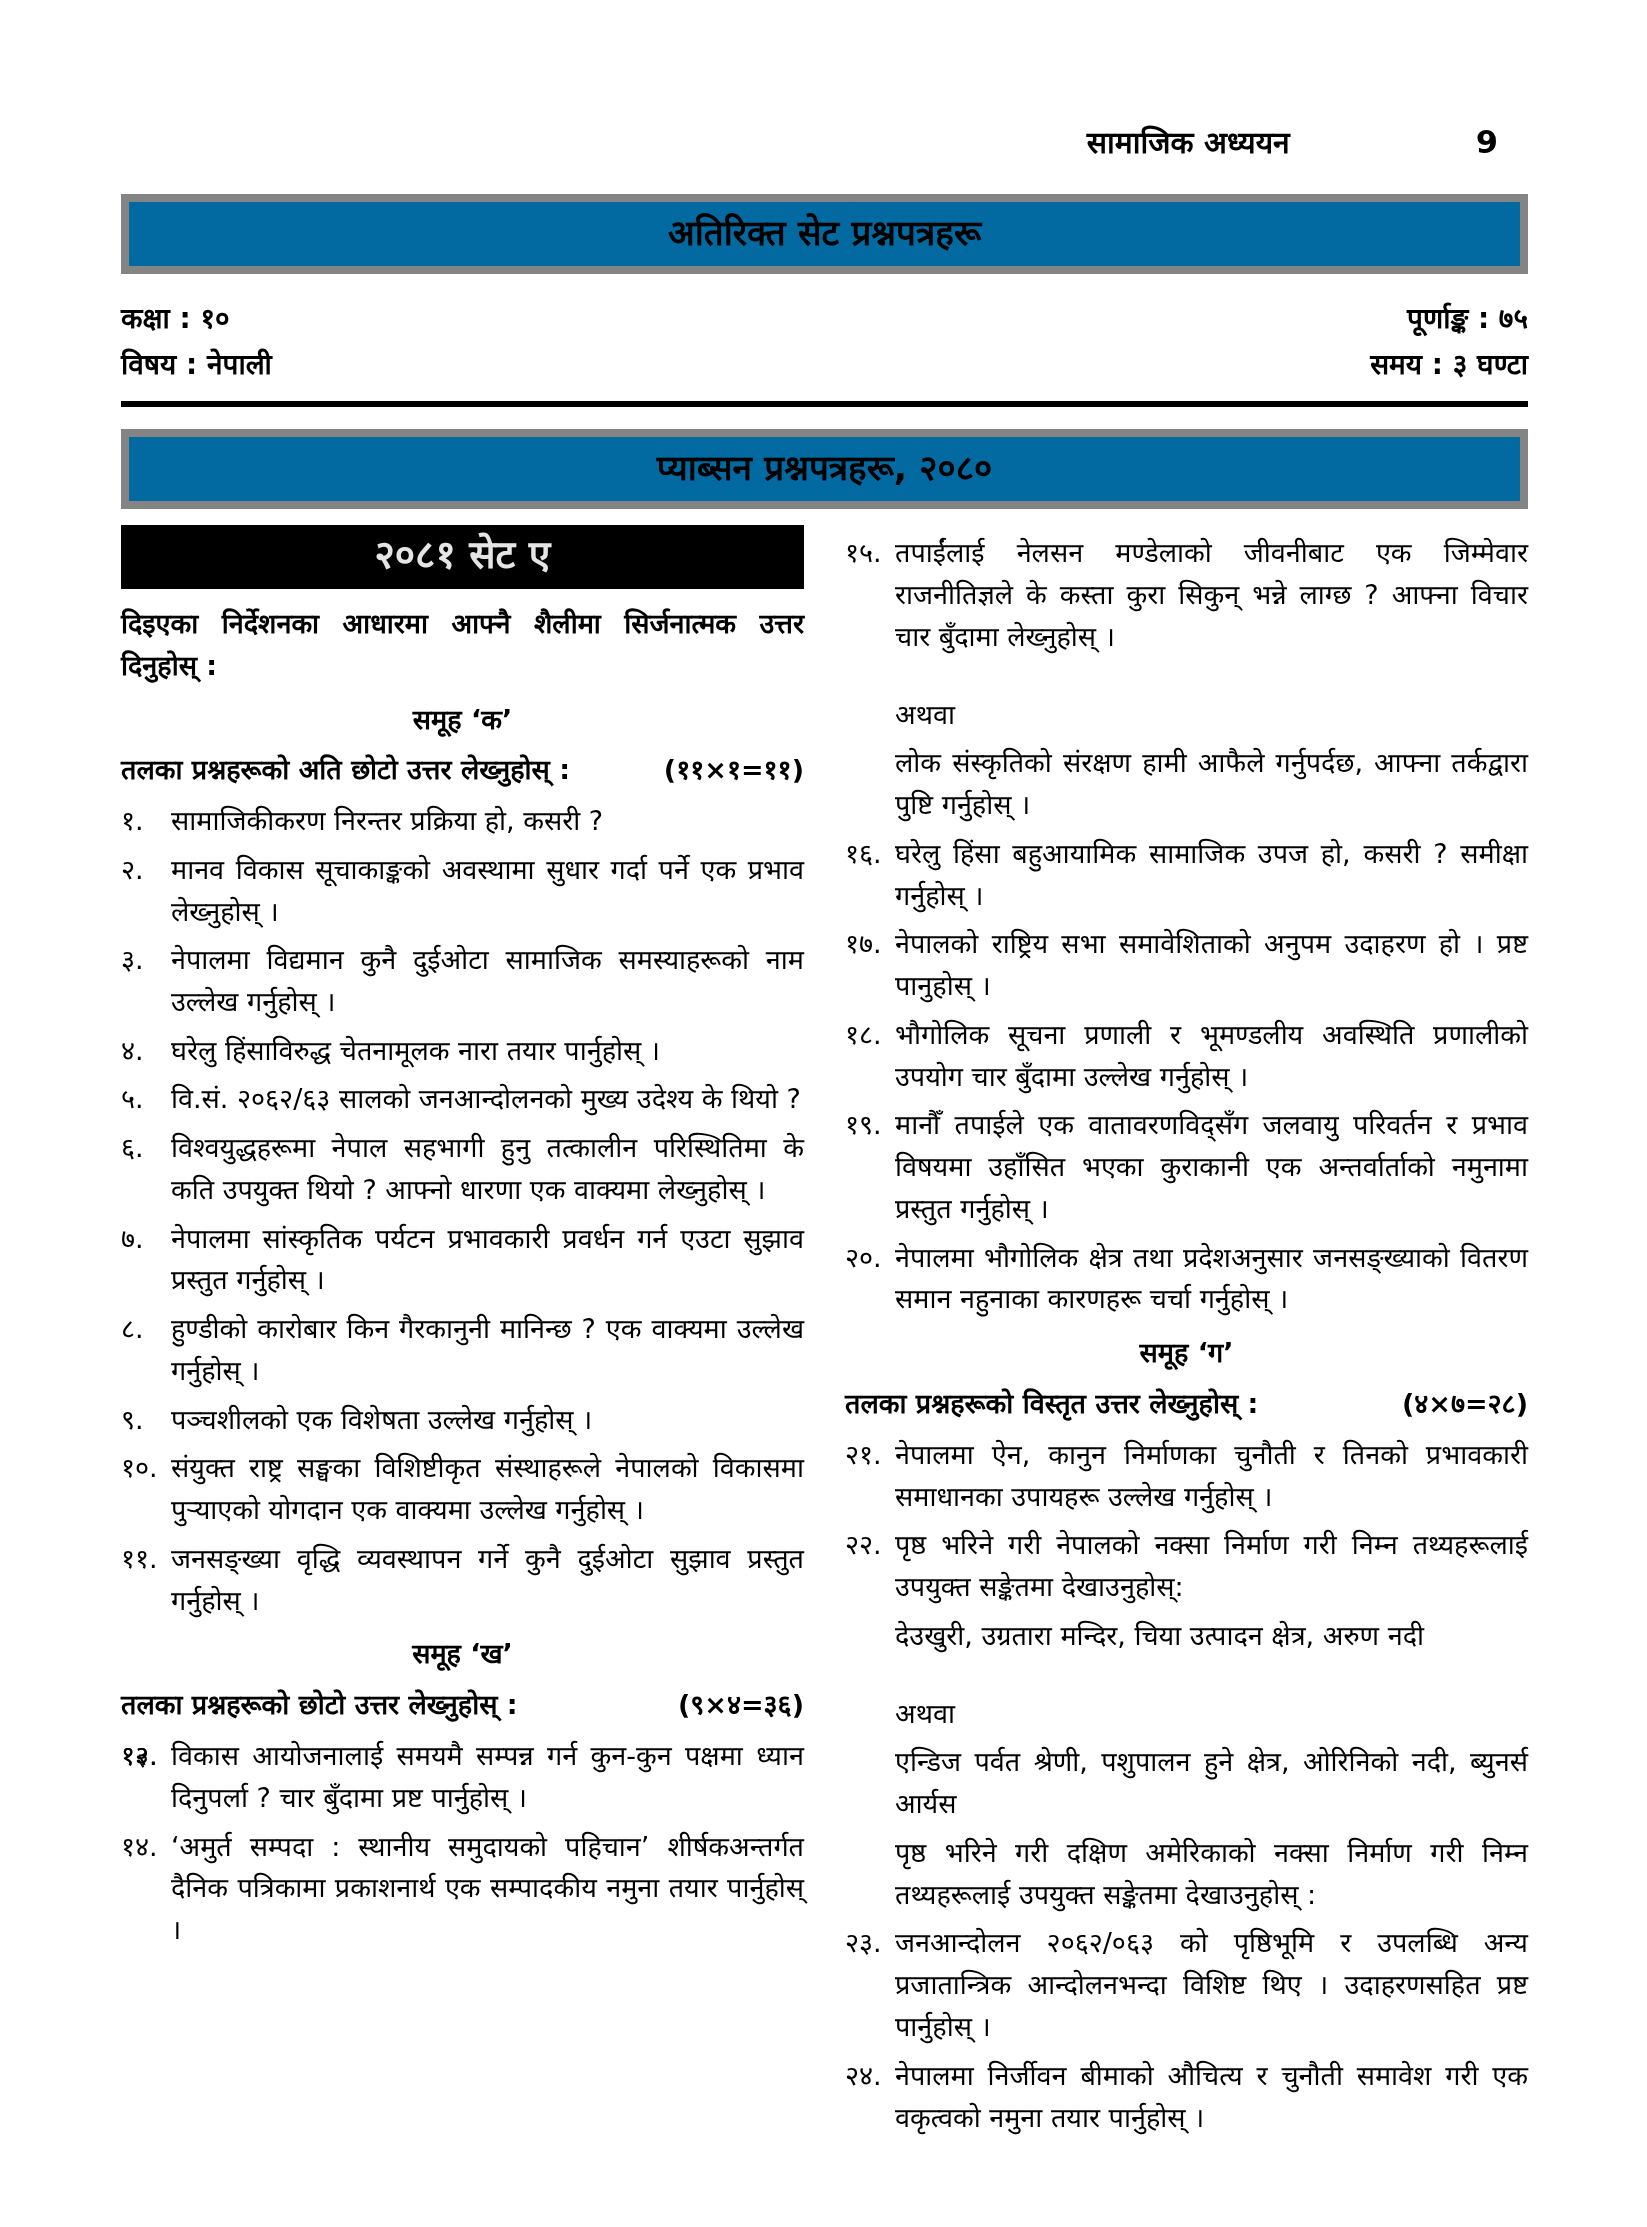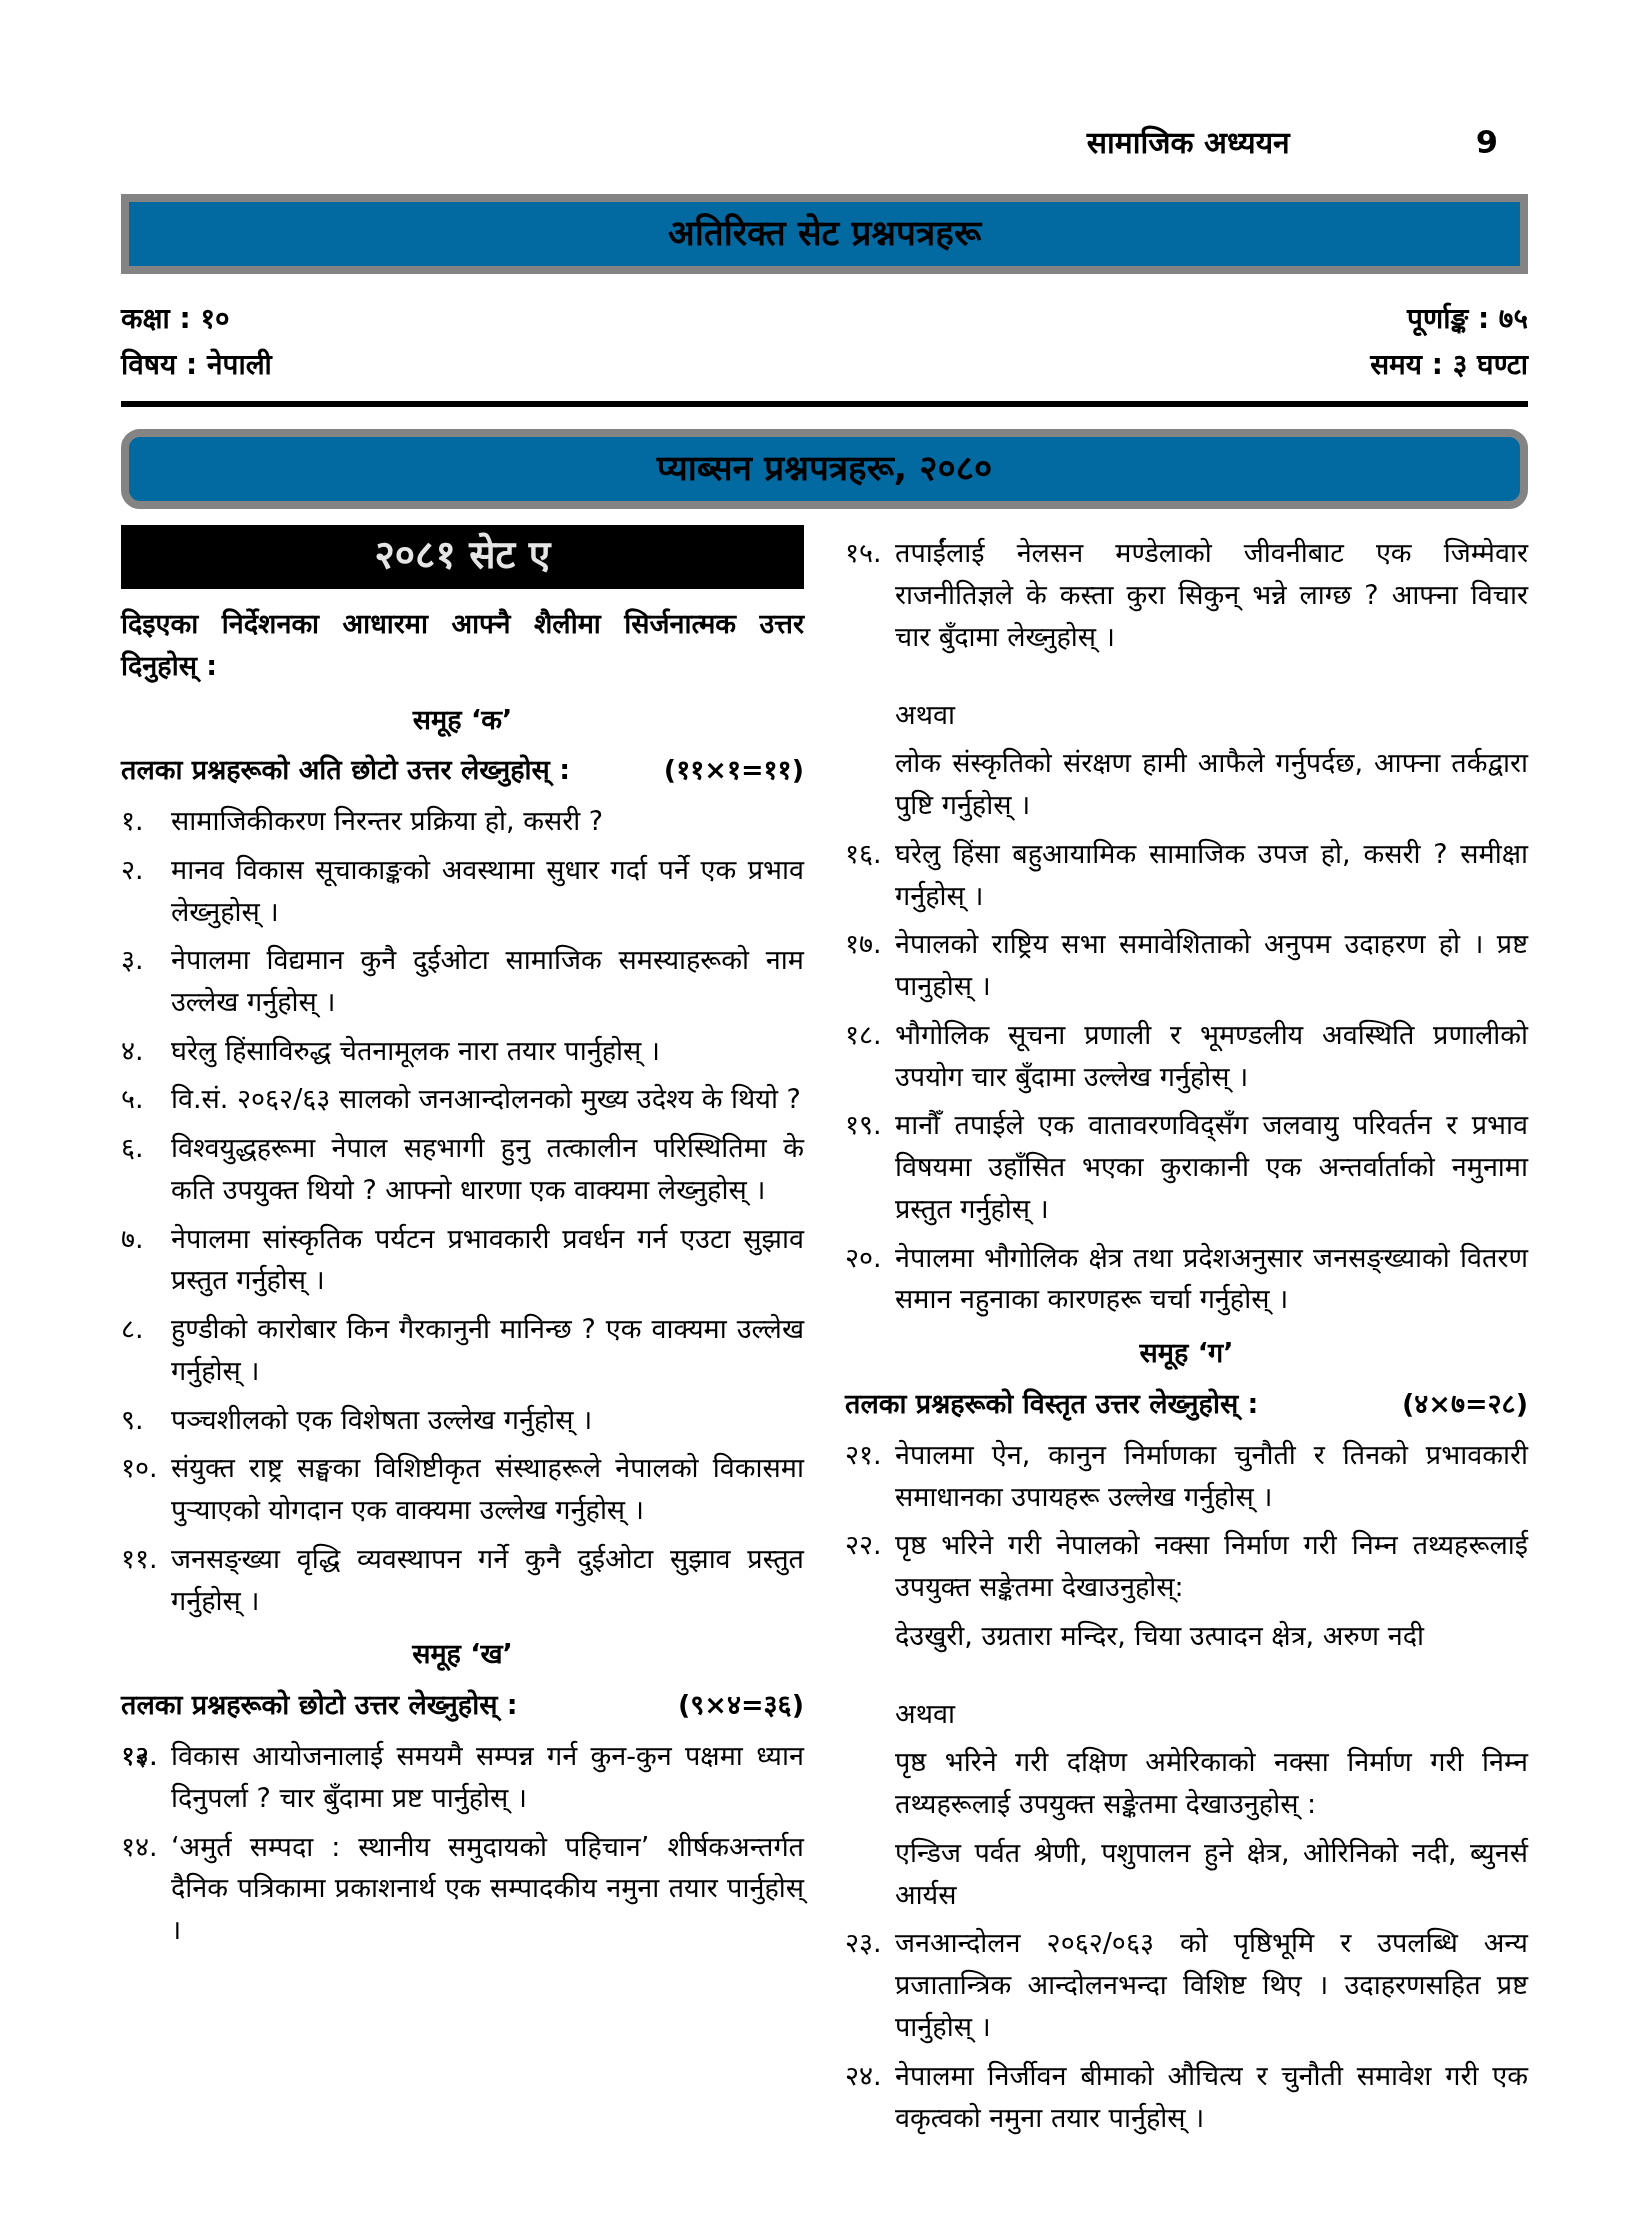--- a/index.html
+++ b/index.html
@@ -20,21 +20,21 @@
   
   .shadow-box{border:8.3px solid #848484;background:#0369a1;text-align:center;}
   .box-title{font-weight:bold;font-size:35px;line-height:1.0;padding:13.6px 7.5px 15px;}
 
   
   .meta{margin-top:22.6px;font-weight:bold;font-size:28px;}
   .meta-row{display:flex;justify-content:space-between;line-height:1.65;}
 
   .rule{height:6px;background:#000;margin-top:12px;}
 
-  .box2{margin-top:22.6px;border-radius:19px;}
+  .box2{margin-top:22.6px;}
 
   
   .columns{display:flex;gap:41px;margin-top:16.6px;align-items:flex-start;}
   .col{flex:1 1 0;font-size:27px;line-height:1.55;}
 
   .block{margin:6.8px 0;}
   .t-banner{background:#000;color:#e5e5e5;text-align:center;font-weight:bold;
     font-size:39px;padding:9px 0 12px;margin:0 0 13.6px 0;line-height:1.1;}
   .t-intro{font-weight:bold;text-align:justify;margin:0 0 7.5px 0;}
   .t-heading{font-weight:bold;text-align:center;margin:12px 0 9px;}
@@ -281,27 +281,27 @@
         </div>
 
         <div class="block t-or">
           
           <span class="txt">अथवा</span>
           
         </div>
 
         <div class="block t-plain">
           
+          <span class="txt">एन्डिज पर्वत श्रेणी, पशुपालन हुने क्षेत्र, ओरिनिको नदी, ब्युनर्स आर्यस</span>
+          
+        </div>
+
+        <div class="block t-plain">
+          
           <span class="txt">पृष्ठ भरिने गरी दक्षिण अमेरिकाको नक्सा निर्माण गरी निम्न तथ्यहरूलाई उपयुक्त सङ्केतमा देखाउनुहोस् :</span>
-          
-        </div>
-
-        <div class="block t-plain">
-          
-          <span class="txt">एन्डिज पर्वत श्रेणी, पशुपालन हुने क्षेत्र, ओरिनिको नदी, ब्युनर्स आर्यस</span>
           
         </div>
 
         <div class="block t-q">
           <span class="num">२३.</span>
           <span class="txt">जनआन्दोलन २०६२/०६३ को पृष्ठिभूमि र उपलब्धि अन्य प्रजातान्त्रिक आन्दोलनभन्दा विशिष्ट थिए । उदाहरणसहित प्रष्ट पार्नुहोस् ।</span>
           
         </div>
 
         <div class="block t-q">

